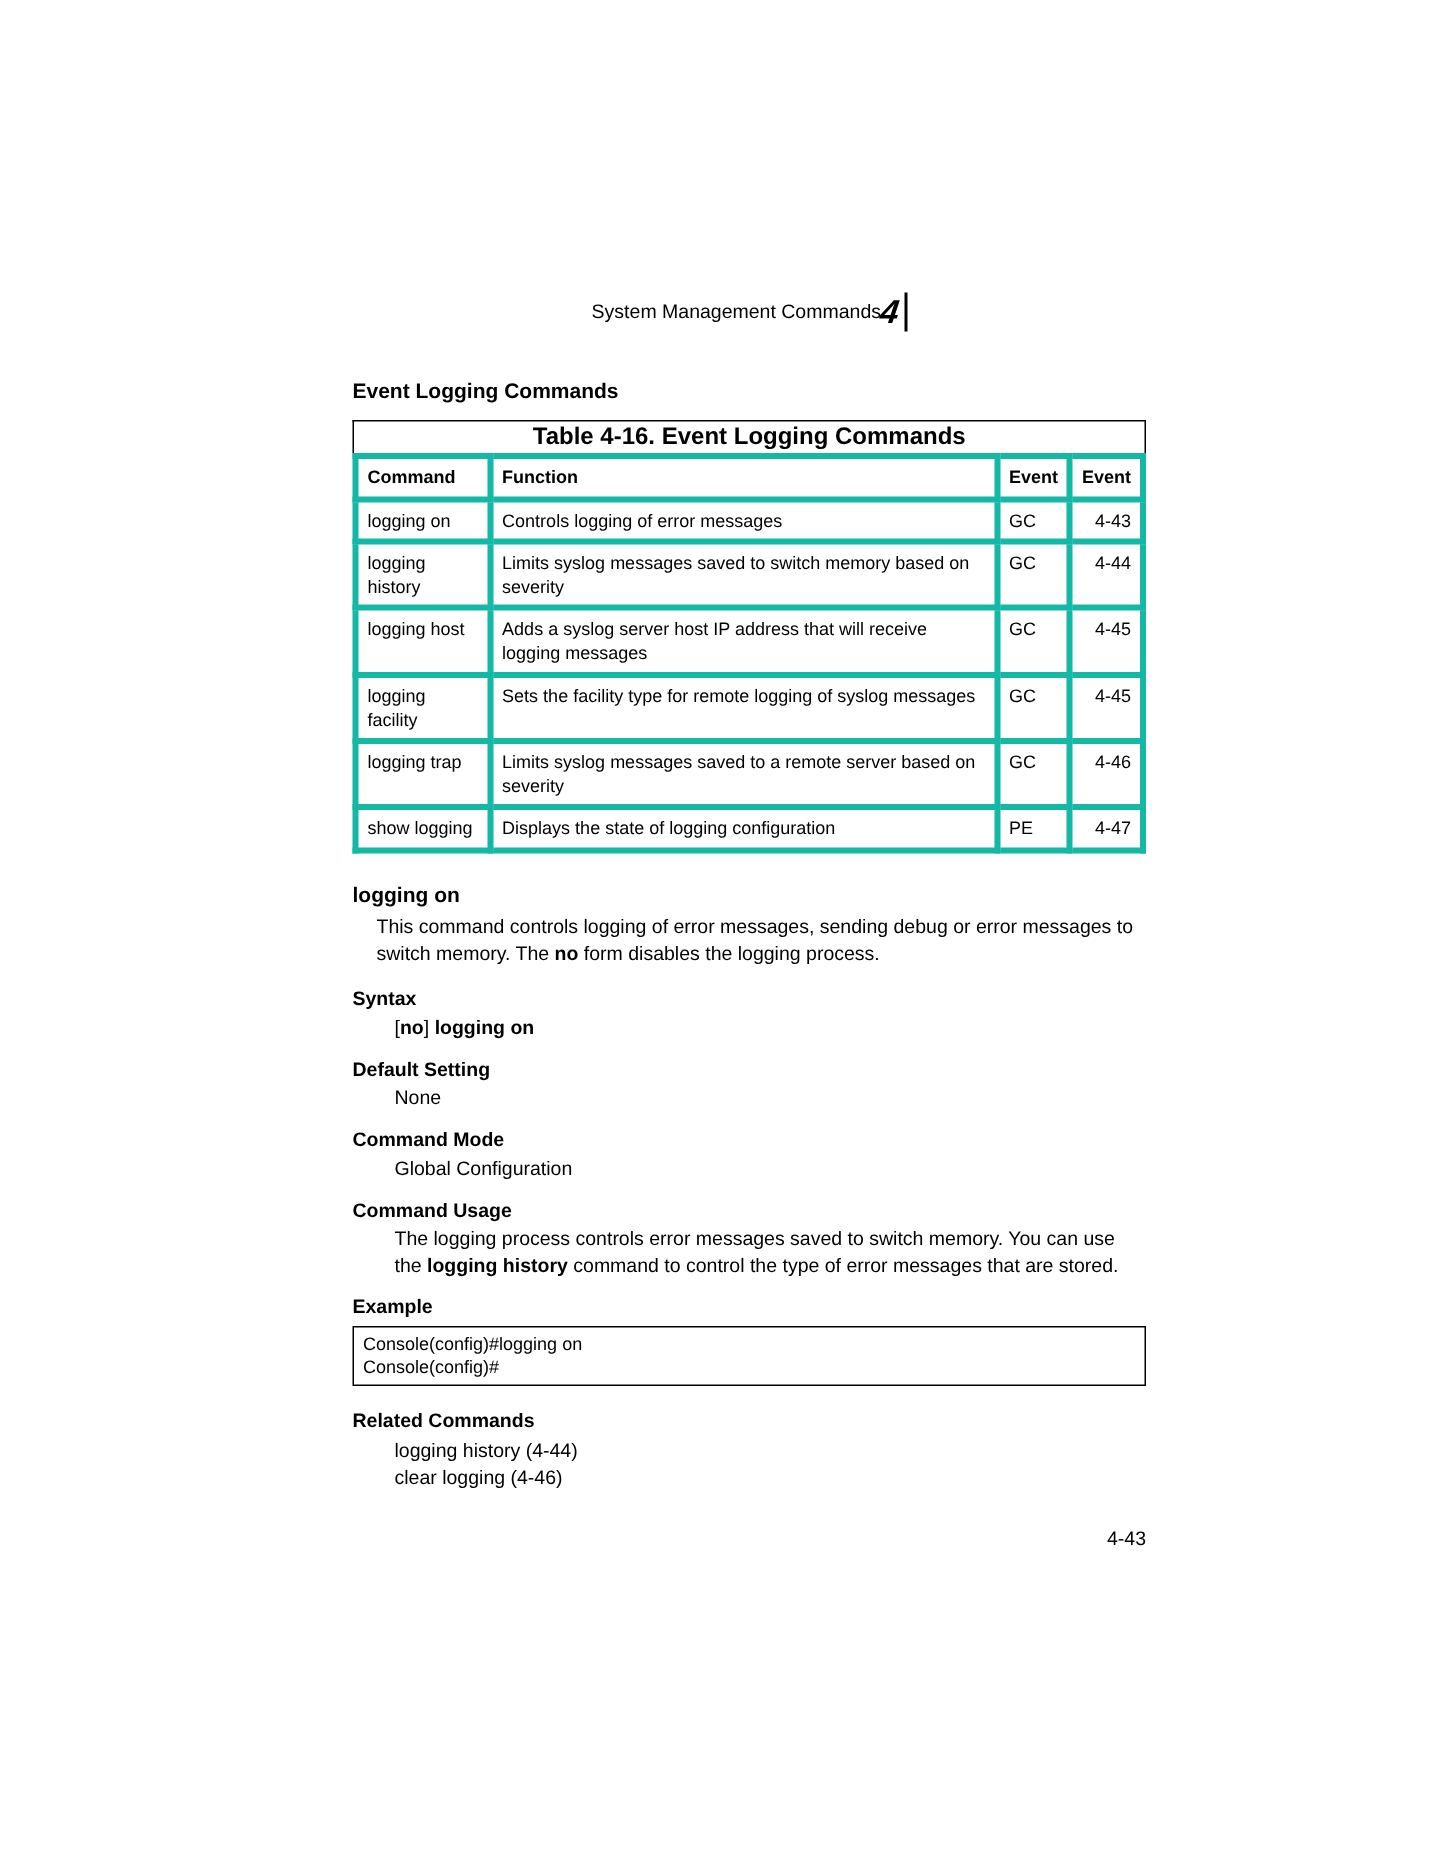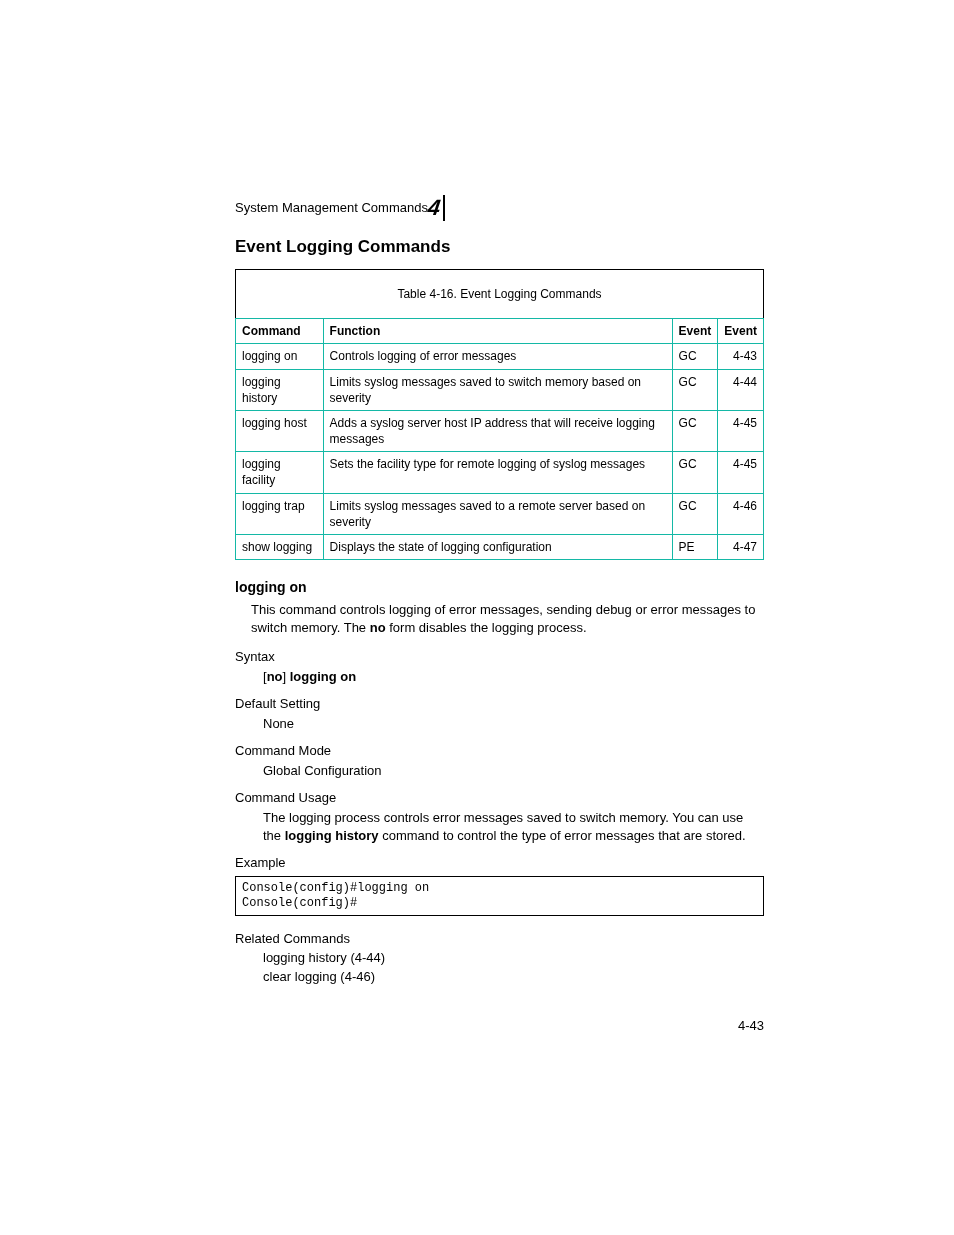--- a/index.html
+++ b/index.html
@@ -13,64 +13,64 @@
   }
   .page {
     width: 954px;
     height: 1235px;
     box-sizing: border-box;
     padding: 195px 190px 0 235px;
     position: relative;
   }
   .running-head {
     display: flex;
-    justify-content: flex-start;
+    justify-content: center;
     align-items: center;
     gap: 0;
-    margin-bottom: 15px;
+    margin-bottom: 30px;
     font-size: 13px;
   }
   .chap-icon {
     display: flex;
     align-items: flex-end;
     height: 24px;
     border-right: 2px solid #000;
     padding-right: 4px;
     padding-bottom: 2px;
   }
   .chap-num {
     font-family: "Arial Black", Arial, sans-serif;
     font-weight: 900;
     font-size: 22px;
     font-style: italic;
     letter-spacing: -1px;
     line-height: 1;
     transform: skewX(-8deg);
   }
   h2.section {
-    font-size: 17px;
+    font-size: 14px;
     font-weight: bold;
     margin: 0 0 10px 0;
   }
   table.cmd {
     width: 100%;
     border-collapse: collapse;
     font-size: 12px;
     margin-bottom: 18px;
   }
   table.cmd caption {
     caption-side: top;
-    font-weight: normal;
-    font-size: 12px;
-    padding: 16px 0;
+    font-weight: bold;
+    font-size: 16px;
+    padding: 0 0;
     border: 1px solid #000;
     border-bottom: none;
   }
   table.cmd th, table.cmd td {
-    border: 1px solid #14b8a6;
+    border: 4px solid #14b8a6;
     padding: 4px 6px;
     text-align: left;
     vertical-align: top;
   }
   table.cmd th {
     font-weight: bold;
   }
   table.cmd td.pg {
     text-align: right;
     white-space: nowrap;
@@ -78,31 +78,31 @@
   .subhead {
     font-weight: bold;
     font-size: 14px;
     margin: 2px 0 4px 0;
   }
   .para {
     margin: 0 0 12px 16px;
     font-size: 13px;
   }
   .label {
-    font-weight: normal;
+    font-weight: bold;
     font-size: 13px;
     margin: 6px 0 2px 0;
   }
   .indent {
     margin: 0 0 10px 28px;
     font-size: 13px;
   }
   .codebox {
     border: 1px solid #000;
-    font-family: Liberation Mono, monospace;
+    font-family: Liberation Sans, sans-serif;
     font-size: 12px;
     white-space: pre;
     padding: 4px 6px;
     margin: 4px 0 14px 0;
     line-height: 1.25;
   }
   .footer-pn {
     position: absolute;
     bottom: 200px;
     right: 190px;

